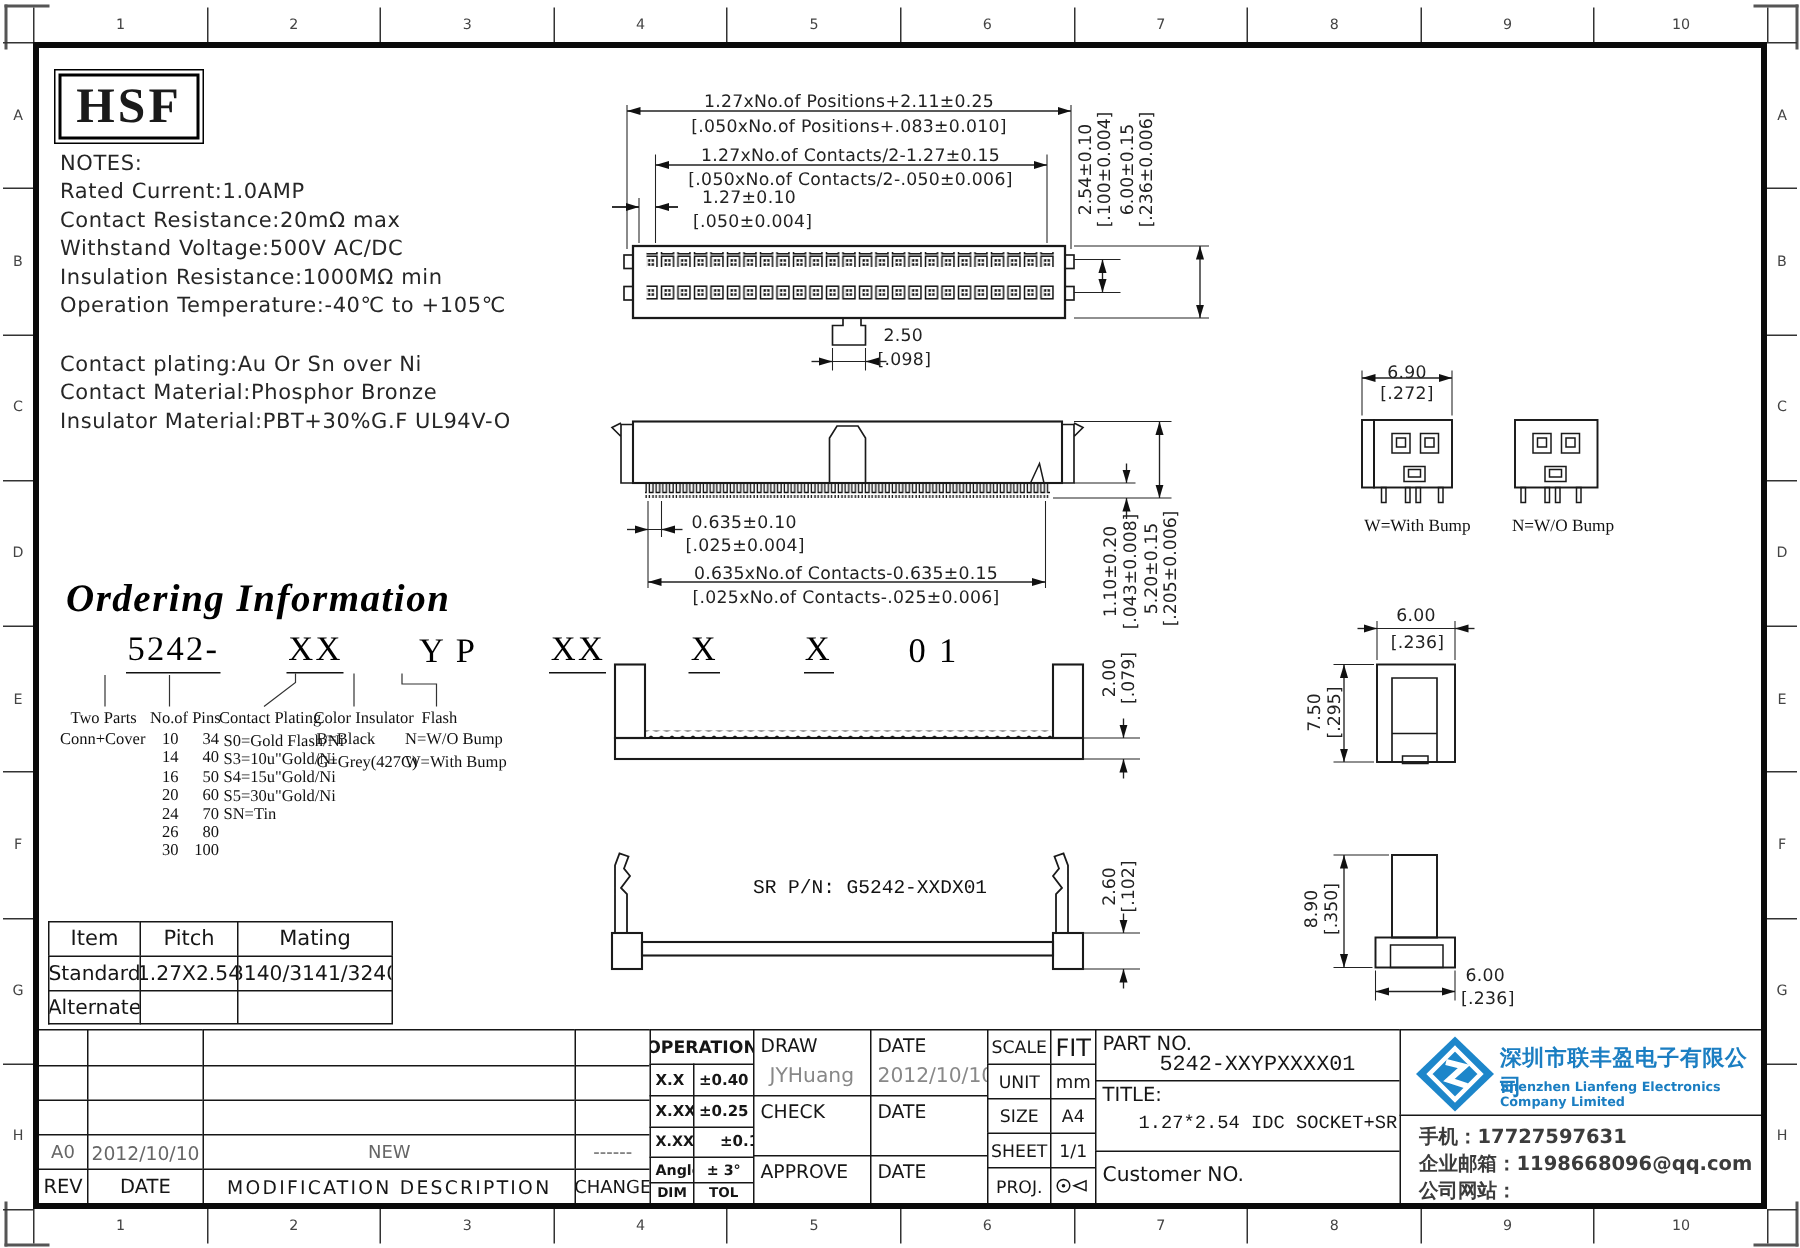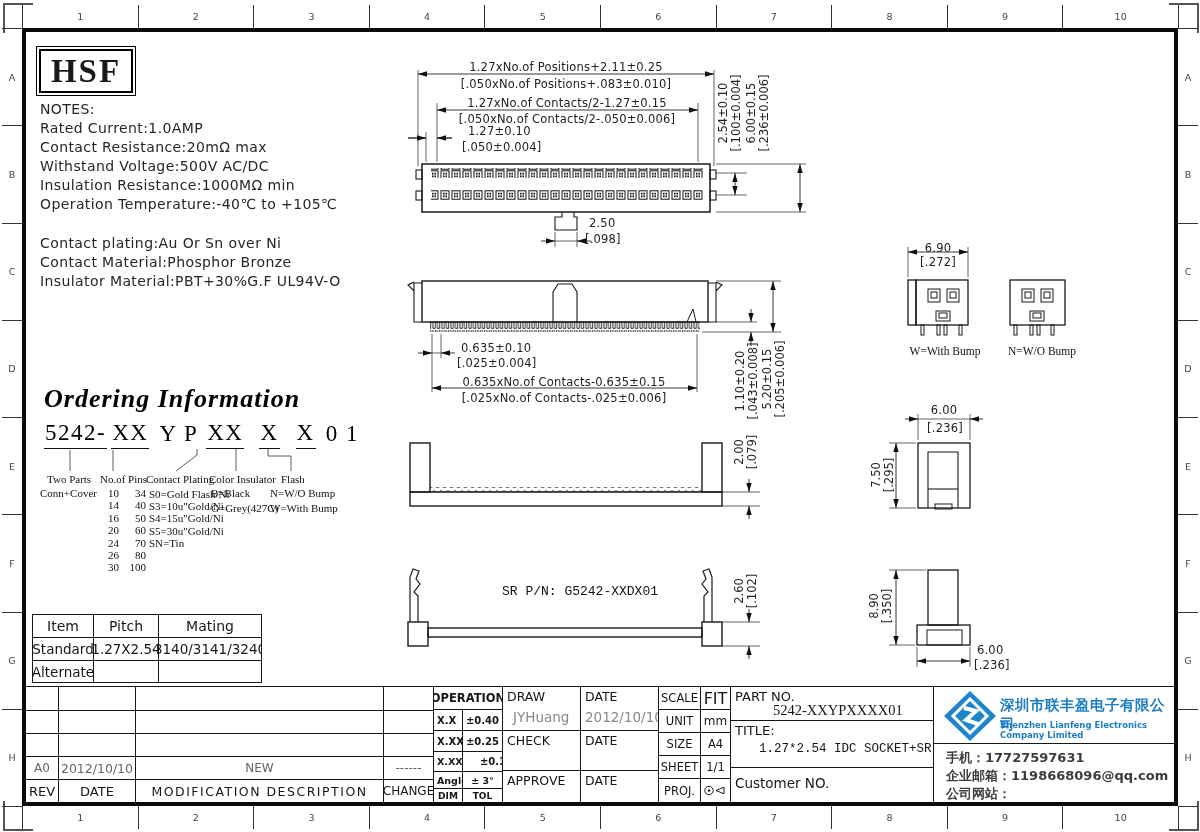--- a/index.html
+++ b/index.html
@@ -37,21 +37,21 @@
         align-items:center;justify-content:center;transform:rotate(-90deg);
         font:11.5px "DejaVu Sans",sans-serif;color:#222;line-height:1.12;white-space:nowrap;}
   .viewlabel{position:absolute;font-family:"Liberation Serif",serif;font-size:11.5px;color:#111;
         white-space:nowrap;transform:translateX(-50%);}
   .srlabel{position:absolute;font-family:"Liberation Mono",monospace;font-size:13px;color:#111;white-space:nowrap;}
   
   .ord-title{position:absolute;left:44px;top:384px;font-family:"Liberation Serif",serif;
         font-style:italic;font-weight:bold;font-size:26px;letter-spacing:1px;color:#000;}
   .ord-code{position:absolute;left:44px;top:420px;display:flex;align-items:flex-end;
         font-family:"Liberation Serif",serif;font-size:23px;color:#000;letter-spacing:1.5px;}
-  .ord-code span{display:inline-block;padding:0 1px 2px 1px;}
+  .ord-code span{display:inline-block;padding:0 1px 2px 1px;margin-left:40px;}
   .ord-code .u{border-bottom:1.5px solid #111;}
   .ord-small{position:absolute;font-family:"Liberation Serif",serif;font-size:11px;color:#111;white-space:nowrap;}
   .ord-list{position:absolute;font-family:"Liberation Serif",serif;font-size:11px;color:#111;}
   .ord-list div{white-space:nowrap;}
   
   .cell{position:absolute;box-sizing:border-box;border-top:1px solid #161616;border-left:1px solid #161616;
         font-family:"DejaVu Sans",sans-serif;color:#161616;overflow:hidden;}
   .cell.br{border-right:1px solid #161616;}
   .cell.bb{border-bottom:1px solid #161616;}
   .cc{display:flex;align-items:center;justify-content:center;text-align:center;}
@@ -501,21 +501,21 @@
         <circle cx="6" cy="6.5" r="4.2" fill="none" stroke="#161616" stroke-width="1"></circle>
         <circle cx="6" cy="6.5" r="1.2" fill="#161616"></circle>
         <path d="M13,6.5 L21,3.2 L21,9.8 Z" fill="none" stroke="#161616" stroke-width="1"></path>
       </svg>
     </div>
   </div>
 
   <div>
     <div class="cell" style="left:730px;top:686px;width:203px;height:34px;font-size:13px;">
       <span class="lab">PART NO.</span>
-      <span class="abs" style="left:42px;top:15px;font-family:Liberation Serif, serif;font-size:14.5px;">5242-XXYPXXXX01</span>
+      <span class="abs" style="left:42px;top:15px;font-family:Liberation Mono, monospace;font-size:14.5px;">5242-XXYPXXXX01</span>
     </div>
     <div class="cell" style="left:730px;top:720px;width:203px;height:47px;font-size:13px;">
       <span class="lab">TITLE:</span>
       <span class="abs" style="left:28px;top:21px;font-family:'Liberation Mono',monospace;font-size:12.5px;">1.27*2.54 IDC SOCKET+SR</span>
     </div>
     <div class="cell" style="left:730px;top:767px;width:203px;height:35px;font-size:13.5px;">
       <span class="abs" style="left:4px;top:7px;">Customer NO.</span>
     </div>
   </div>
 

